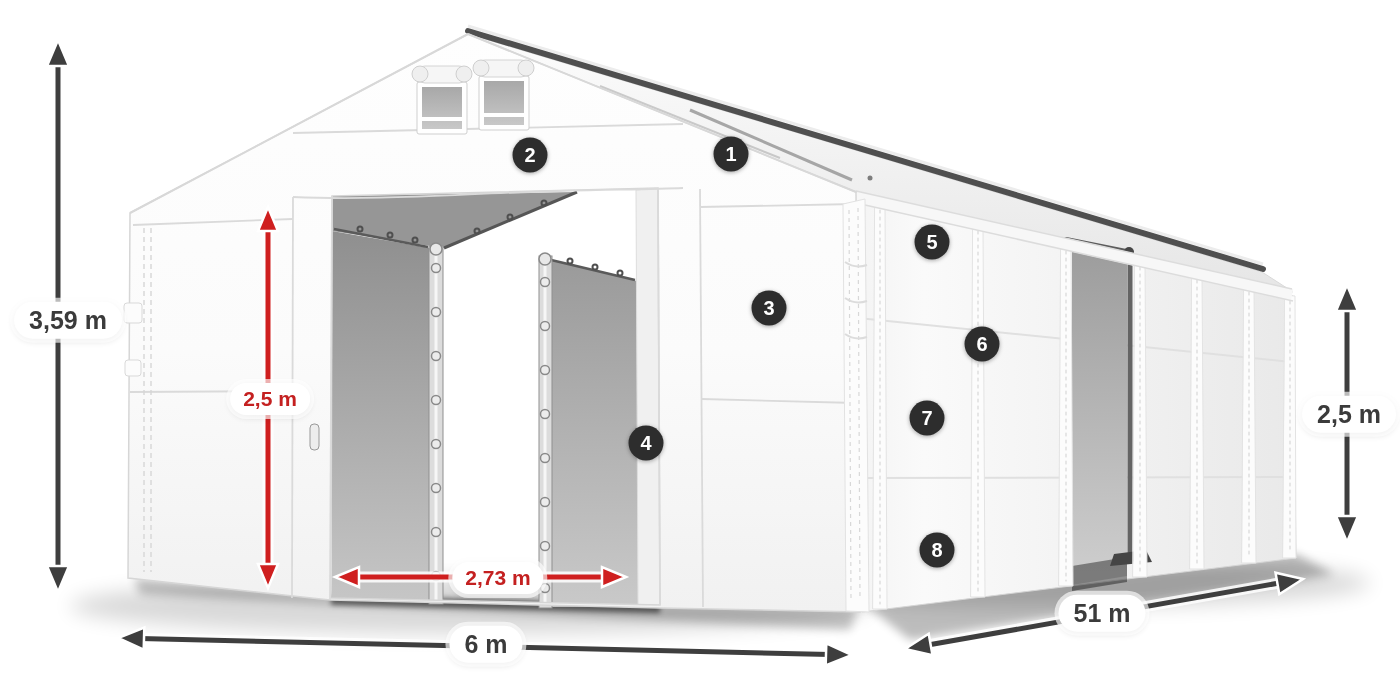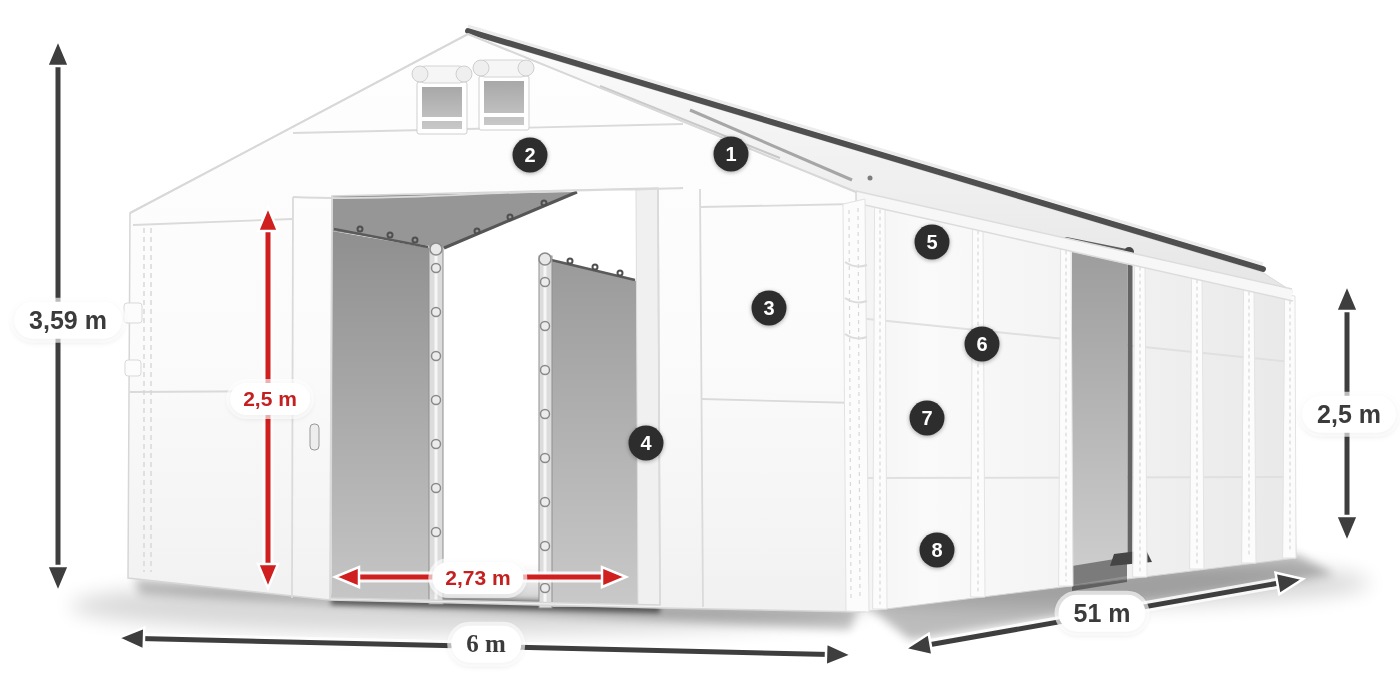--- a/index.html
+++ b/index.html
@@ -305,22 +305,22 @@
         <line x1="1347" y1="305" x2="1347" y2="522" stroke="#ffffff" stroke-width="11" opacity="0.85"></line>
         <line x1="1347" y1="305" x2="1347" y2="522" stroke="var(--arrow-dark)" stroke-width="5"></line>
         <polygon points="1347,285 1336,311 1358,311" fill="var(--arrow-dark)" stroke="#ffffff" stroke-width="2.5"></polygon>
         <polygon points="1347,542 1336,516 1358,516" fill="var(--arrow-dark)" stroke="#ffffff" stroke-width="2.5"></polygon>
       </g>
     </g>
   </svg>
 
   <div class="pill" style="left:68px;top:320px;">3,59 m</div>
   <div class="pill red" style="left:270px;top:399px;">2,5 m</div>
-  <div class="pill red" style="left:478px;top:578px;">2,73 m</div>
-  <div class="pill" style="left:486px;top:644px;font-family:Liberation Serif, serif;">6 m</div>
+  <div class="pill red" style="left:498px;top:578px;">2,73 m</div>
+  <div class="pill" style="left:486px;top:644px;">6 m</div>
   <div class="pill" style="left:1102px;top:613px;">51 m</div>
   <div class="pill" style="left:1349px;top:414px;">2,5 m</div>
 
   <div class="badge" style="left:731px;top:154px;">1</div>
   <div class="badge" style="left:530px;top:155px;">2</div>
   <div class="badge" style="left:769px;top:308px;">3</div>
   <div class="badge" style="left:646px;top:443px;">4</div>
   <div class="badge" style="left:932px;top:242px;">5</div>
   <div class="badge" style="left:982px;top:344px;">6</div>
   <div class="badge" style="left:927px;top:418px;">7</div>

